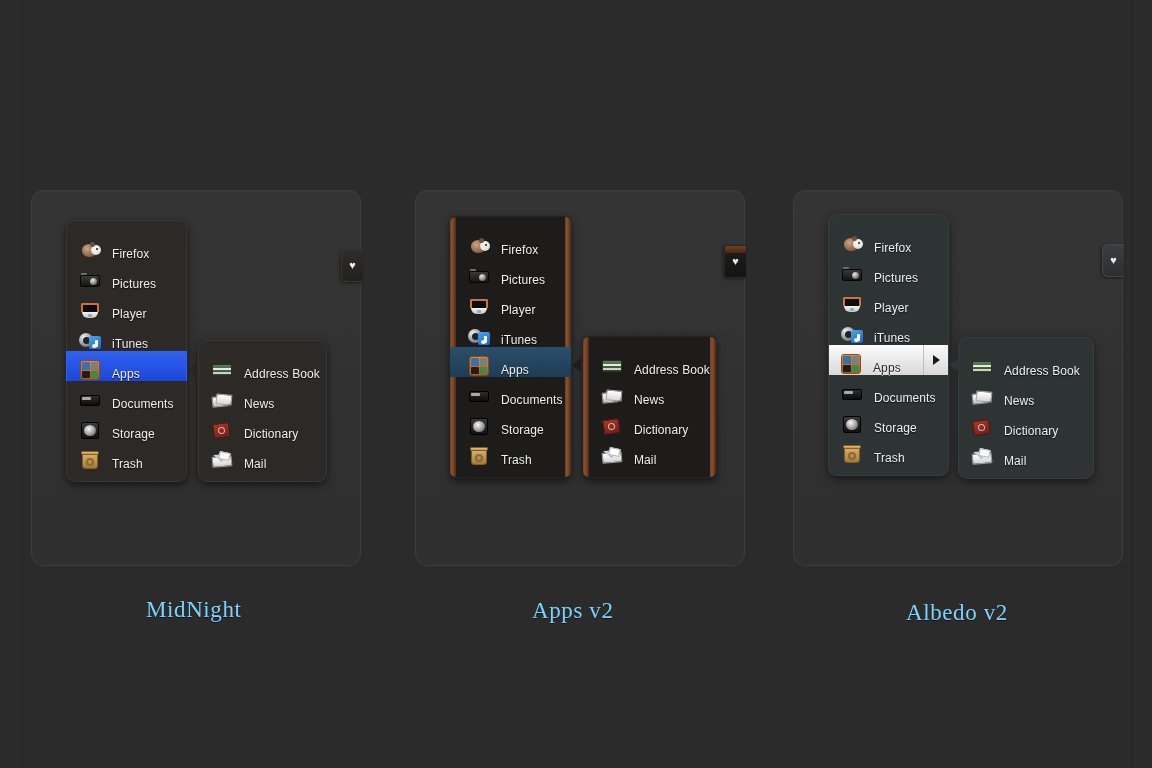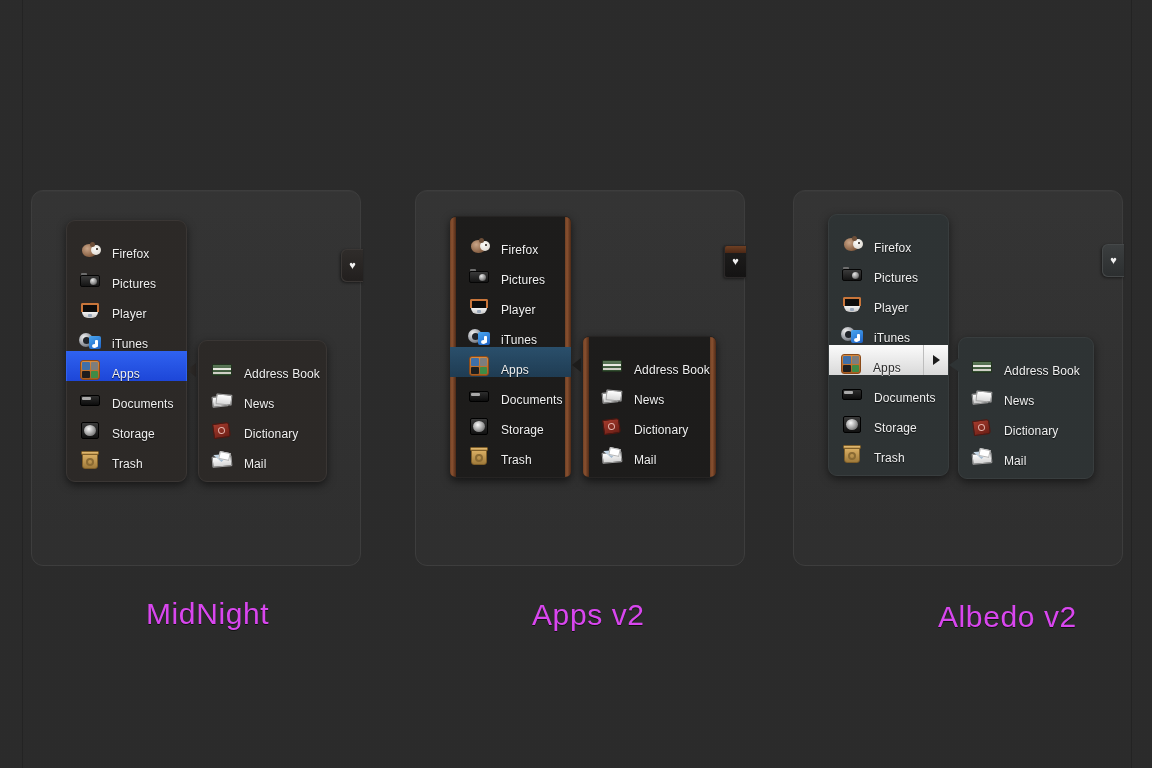--- a/index.html
+++ b/index.html
@@ -67,31 +67,31 @@
     pointer-events: none;
     background: linear-gradient(180deg, rgba(255,255,255,.014), rgba(0,0,0,.05));
   }
 
   .card-midnight { left: 31px;  top: 190px; }
   .card-wood     { left: 415px; top: 190px; }
   .card-albedo   { left: 793px; top: 190px; }
 
   .theme-label {
     position: absolute;
-    font-size: 30px;
+    font-size: 23px;
     letter-spacing: .6px;
-    color: #d946ef;
+    color: #7dd3fc;
     text-shadow: 0 1px 0 rgba(0,0,0,.6), 0 0 1px rgba(255,255,255,.08);
     white-space: nowrap;
-    font-family: Liberation Sans, sans-serif;
+    font-family: Liberation Serif, serif;
     font-weight: 400;
   }
   .label-midnight { left: 146px; top: 597px; }
   .label-wood     { left: 532px; top: 598px; }
-  .label-albedo   { left: 906px; top: 600px; margin-left: 32px; }
+  .label-albedo   { left: 906px; top: 600px; }
 
   
   .heart-tab {
     position: absolute;
     width: 22px;
     height: 33px;
     border-radius: 6px 0 0 6px;
     display: flex;
     align-items: center;
     justify-content: center;

